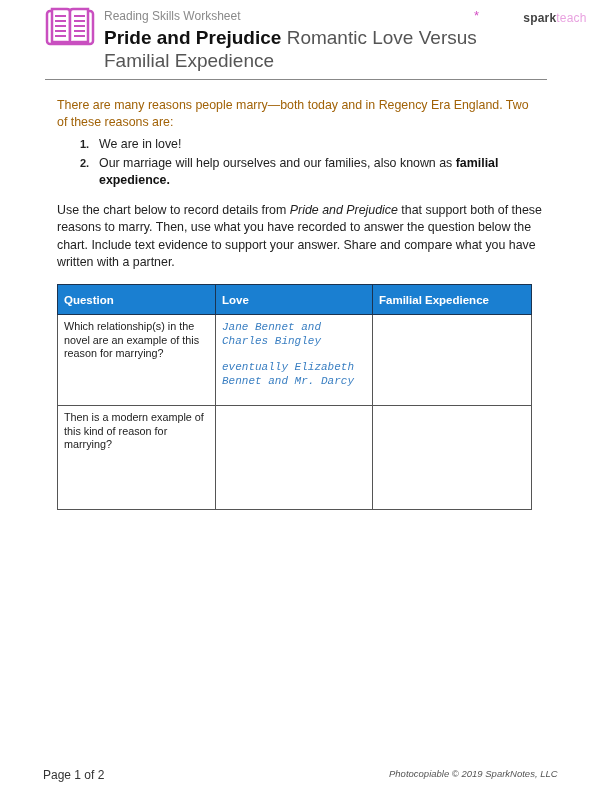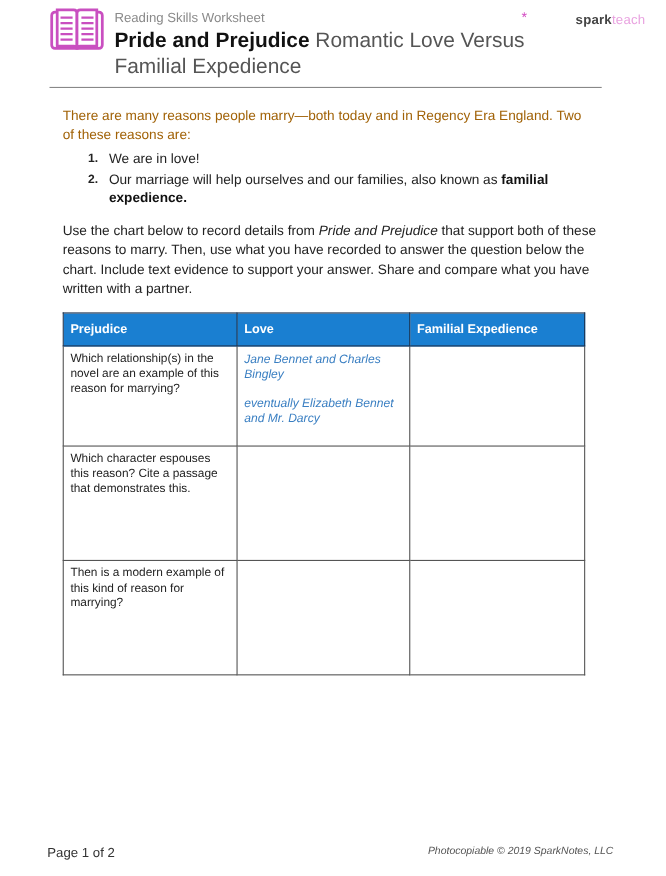--- a/index.html
+++ b/index.html
@@ -15,21 +15,21 @@
   .rule { position:absolute; left:45px; top:79px; width:502px; height:1px; background:#888; }
   .intro { position:absolute; left:57px; top:97px; width:480px; font-size:12.4px; line-height:17px; color:#a16207; margin:0; }
   .list { position:absolute; left:80px; top:136px; width:450px; margin:0; padding:0; list-style:none; font-size:12.4px; line-height:17px; }
   .list li { position:relative; padding-left:19px; margin-bottom:2px; }
   .list li .num { position:absolute; left:0; top:0; font-weight:bold; font-size:11px; }
   .list b { font-weight:bold; color:#111; }
   .instructions { position:absolute; left:57px; top:202px; width:485px; font-size:12.4px; line-height:17.3px; color:#222; margin:0; }
   table.chart { position:absolute; left:57px; top:284px; width:474px; border-collapse:collapse; table-layout:fixed; }
   table.chart th { background:#1a7fd1; color:#fff; text-align:left; font-size:11.5px; font-weight:bold; height:29px; padding:0 6px; border:1.5px solid #1b3350; }
   table.chart td { vertical-align:top; padding:5px 6px; border:1.5px solid #555; font-size:10.8px; line-height:13.5px; color:#222; }
-  table.chart td.answer { color:#3a7fc2; font-family:Liberation Sans, sans-serif; font-style:italic; font-size:11px; line-height:14px; }
+  table.chart td.answer { color:#3a7fc2; font-family:Liberation Mono, monospace; font-style:italic; font-size:11px; line-height:14px; }
   table.chart td.answer p { margin:0 0 12px 0; }
   .footer-page { position:absolute; left:43px; top:768px; font-size:12px; color:#333; }
   .footer-copy { position:absolute; left:389px; top:768px; font-size:9.5px; color:#555; font-style:italic; }
 </style>
 </head>
 <body>
 
 <svg class="logo-icon" viewBox="0 0 52 42">
   <rect x="3" y="4" width="46" height="33" rx="3" fill="none" stroke="#c94fc0" stroke-width="2.5"></rect>
   <path d="M8 2 H23 Q26 2 26 5 V38 Q26 35 23 35 H8 Z" fill="#fff" stroke="#c94fc0" stroke-width="2.5"></path>
@@ -78,40 +78,35 @@
 </p>
 
 <table class="chart">
   <colgroup>
       <col style="width:158px">
       <col style="width:157px">
       <col style="width:159px">
     </colgroup>
   <thead>
     <tr>
-      <th>Prejudice</th>
+      <th>Question</th>
       <th>Love</th>
       <th>Familial Expedience</th>
     </tr>
   </thead>
   <tbody>
     <tr style="height:84px">
       <td>Which relationship(s) in the novel are an example of this reason for marrying?</td>
       <td class="answer">
         <p>Jane Bennet and Charles Bingley</p>
         <p>eventually Elizabeth Bennet and Mr. Darcy</p>
       </td>
       <td></td>
     </tr>
     <tr style="height:104px">
-      <td>Which character espouses this reason? Cite a passage that demonstrates this.</td>
-      <td class="answer"></td>
-      <td></td>
-    </tr>
-    <tr style="height:104px">
       <td>Then is a modern example of this kind of reason for marrying?</td>
       <td class="answer"></td>
       <td></td>
     </tr>
   </tbody>
 </table>
 
 <div class="footer-page">Page 1 of 2</div>
 <div class="footer-copy">Photocopiable © 2019 SparkNotes, LLC</div>
 

